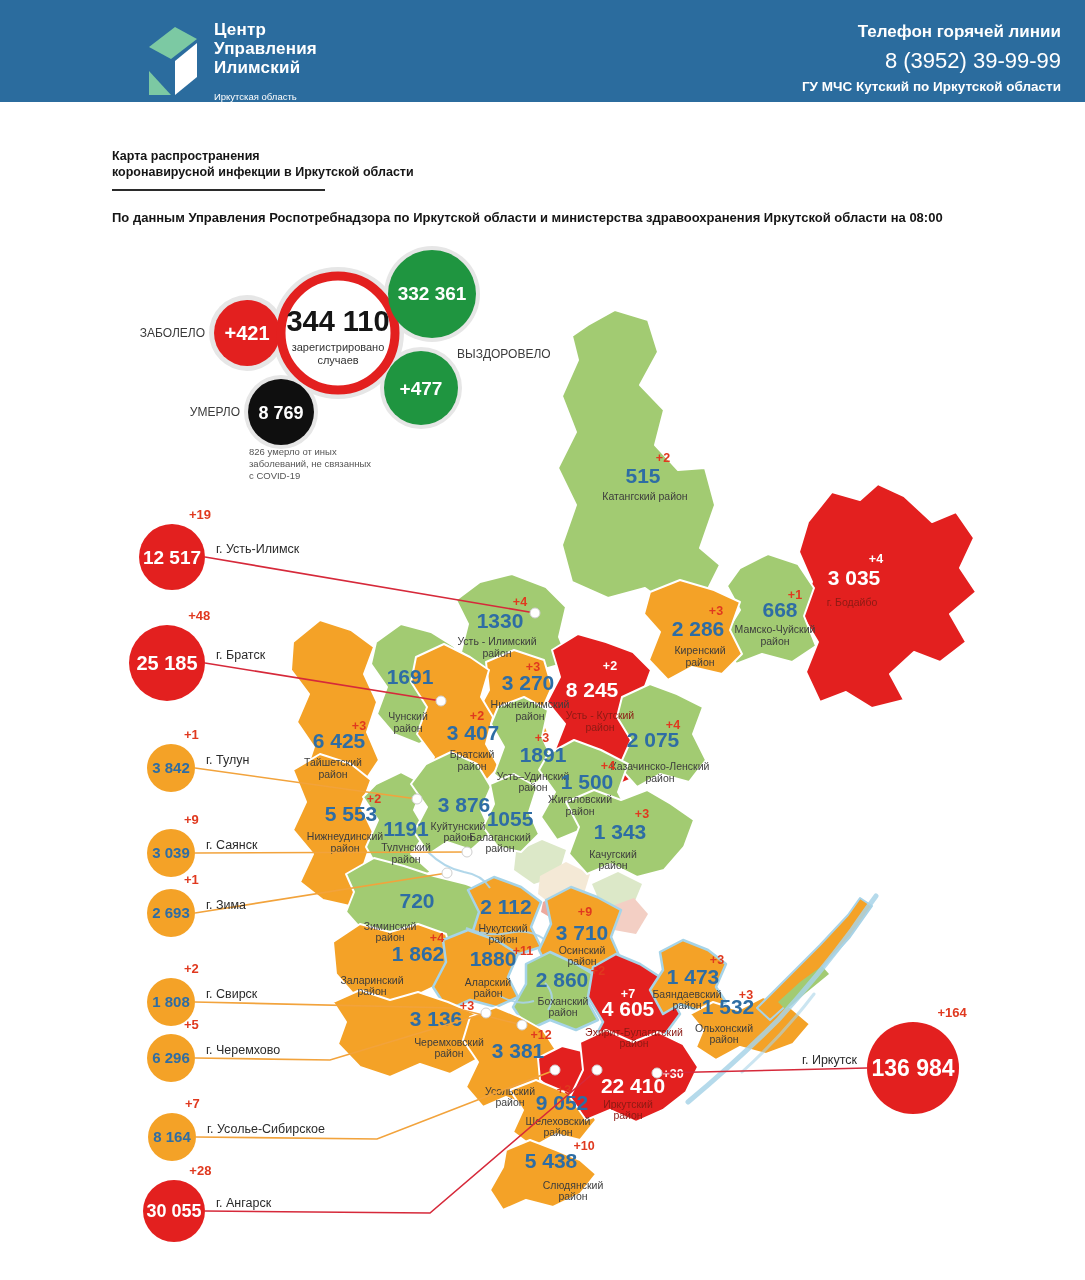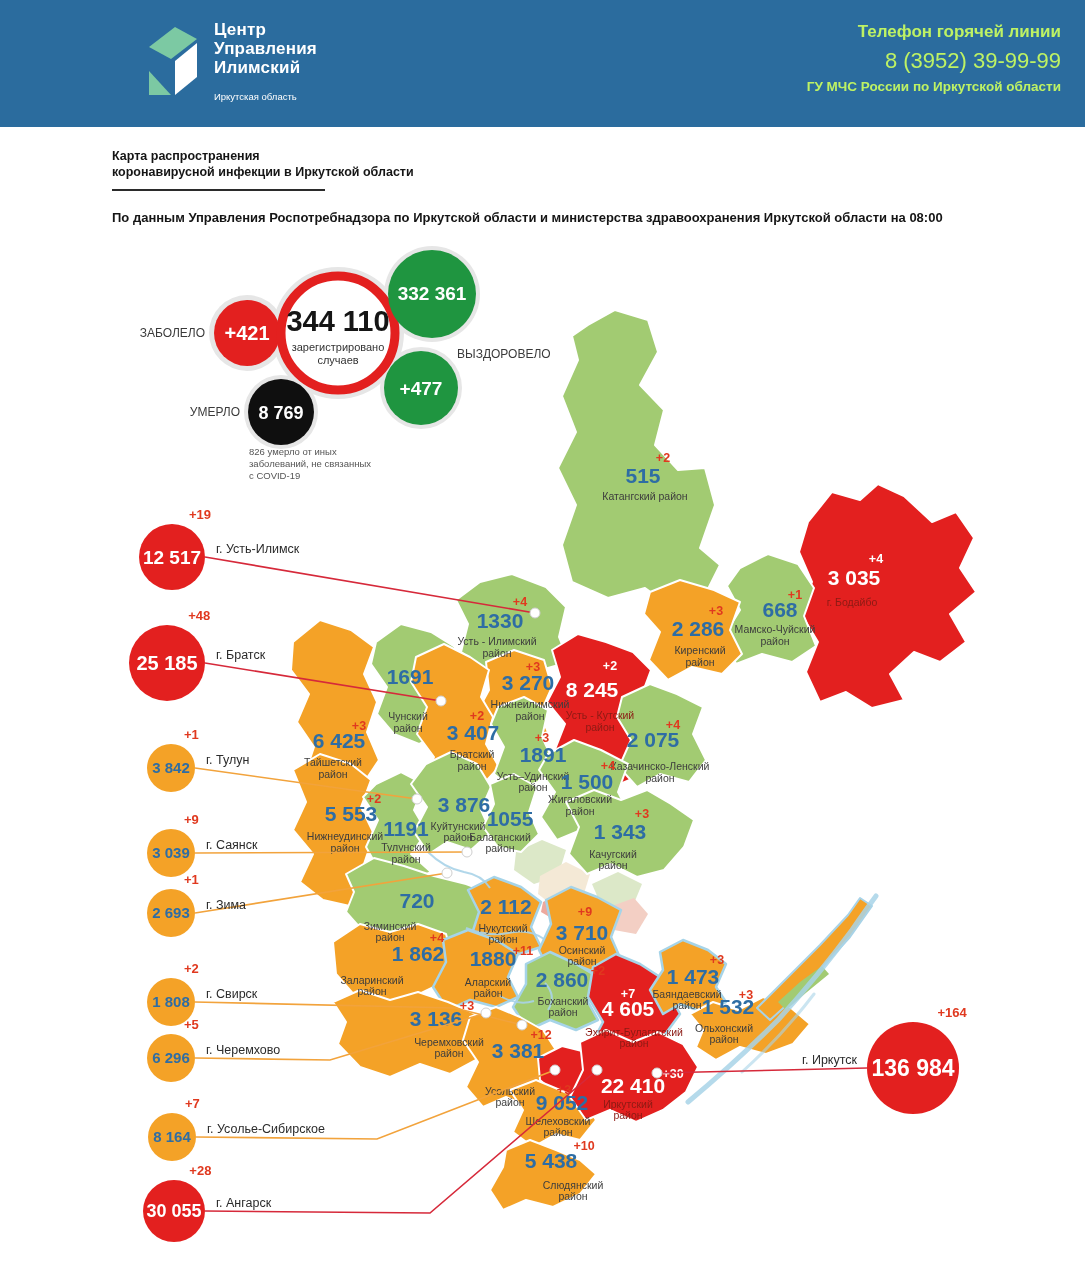--- a/index.html
+++ b/index.html
@@ -1,24 +1,24 @@
 <!DOCTYPE html>
 <html><head>
 <meta charset="utf-8">
 <style>
   body{margin:0;background:#ffffff}
   .page{position:relative;width:1085px;height:1280px;overflow:hidden;background:#fff;
         font-family:"Liberation Sans",sans-serif}
-  .header{position:absolute;top:0;left:0;width:100%;height:127px;box-sizing:border-box}
+  .header{position:absolute;top:0;left:0;width:100%;height:102px;box-sizing:border-box}
   .logo{position:absolute;left:145px;top:20px;display:flex;gap:15px}
   .logo-mark{width:54px;height:78px}
   .logo-text{color:#fff}
   .logo-title{font-size:17px;font-weight:bold;line-height:19px;letter-spacing:.2px}
   .logo-sub{font-size:9.5px;font-weight:normal;margin-top:14px}
-  .hotline{position:absolute;right:24px;top:22px;text-align:right;color:#bef264}
+  .hotline{position:absolute;right:24px;top:22px;text-align:right;color:#ffffff}
   .hotline-label{font-size:17px;font-weight:bold}
   .hotline-phone{font-size:22px;font-weight:normal;margin-top:6px}
   .hotline-org{font-size:13.5px;font-weight:bold;margin-top:5px}
   .titleblock{position:absolute;left:112px;top:148px;color:#151515}
   .title-line{font-size:12.5px;font-weight:bold;line-height:16px}
   .title-underline{width:213px;height:2px;background:#2b2b2b;margin-top:9px}
   .source{font-size:13px;font-weight:bold;margin-top:19px;white-space:nowrap}
   .map-svg{position:absolute;left:0;top:0;width:1085px;height:1280px}
   svg text{font-family:"Liberation Sans",sans-serif}
 </style>
@@ -37,21 +37,21 @@
       <div class="logo-text">
         <div class="logo-title">Центр</div>
         <div class="logo-title">Управления</div>
         <div class="logo-title">Илимский</div>
         <div class="logo-sub">Иркутская область</div>
       </div>
     </div>
     <div class="hotline">
       <div class="hotline-label">Телефон горячей линии</div>
       <div class="hotline-phone">8 (3952) 39-99-99</div>
-      <div class="hotline-org">ГУ МЧС России по Иркутской области</div>
+      <div class="hotline-org">ГУ МЧС Кутский по Иркутской области</div>
     </div>
   </header>
 
   <section class="titleblock">
     <div class="title-line">Карта распространения</div>
     <div class="title-line">коронавирусной инфекции в Иркутской области</div>
     <div class="title-underline"></div>
     <div class="source">По данным Управления Роспотребнадзора по Иркутской области и министерства здравоохранения Иркутской области на 08:00</div>
   </section>
 

